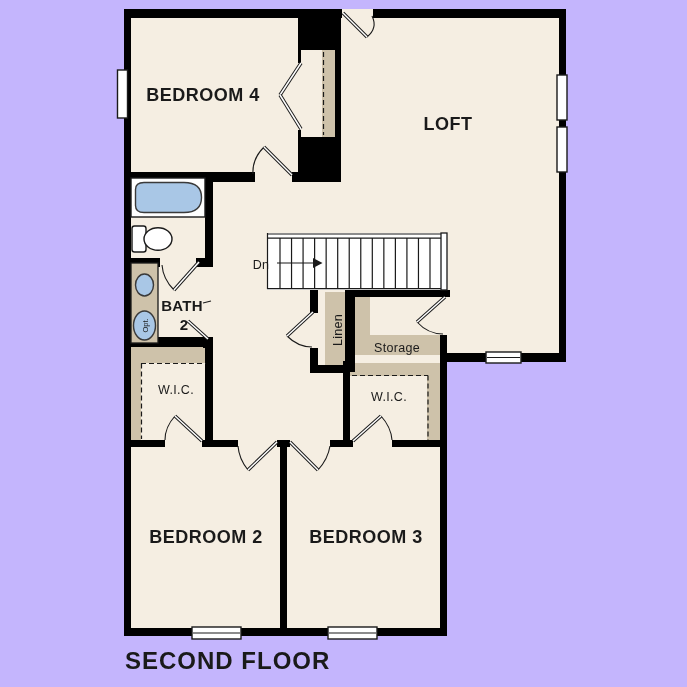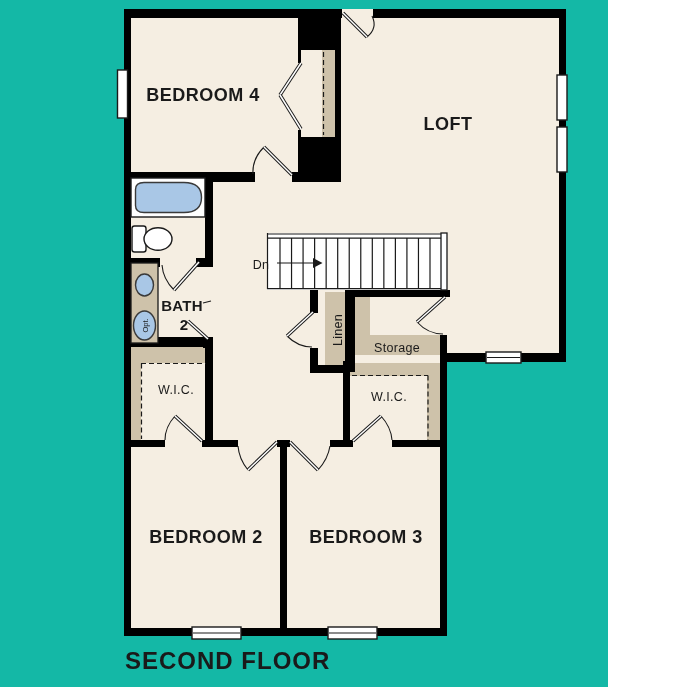--- a/index.html
+++ b/index.html
@@ -1,16 +1,16 @@
 <!DOCTYPE html>
 <html><head>
 <meta charset="utf-8">
 <style>
   html,body{margin:0;padding:0;background:#ffffff;}
-  .stage{position:relative;width:608px;height:687px;background:#14b8a6;overflow:hidden;
+  .stage{position:relative;width:687px;height:687px;background:#c4b5fd;overflow:hidden;
          font-family:"Liberation Sans", sans-serif;}
   svg{position:absolute;left:0;top:0;}
   text{fill:#1a1a1a;}
   .room-label{font-family:"Liberation Sans",sans-serif;font-weight:bold;font-size:18px;letter-spacing:.5px;}
   .bath-label{font-family:"Liberation Sans",sans-serif;font-weight:bold;font-size:15px;letter-spacing:.3px;}
   .small-label{font-family:"Liberation Sans",sans-serif;font-size:12.5px;letter-spacing:.3px;}
   .tiny-label{font-family:"Liberation Sans",sans-serif;font-size:7.5px;}
   .plan-title{font-family:"Liberation Sans",sans-serif;font-weight:bold;font-size:24px;letter-spacing:1px;}
   .wall{fill:#000000;}
   .floor{fill:#f5eee2;}

